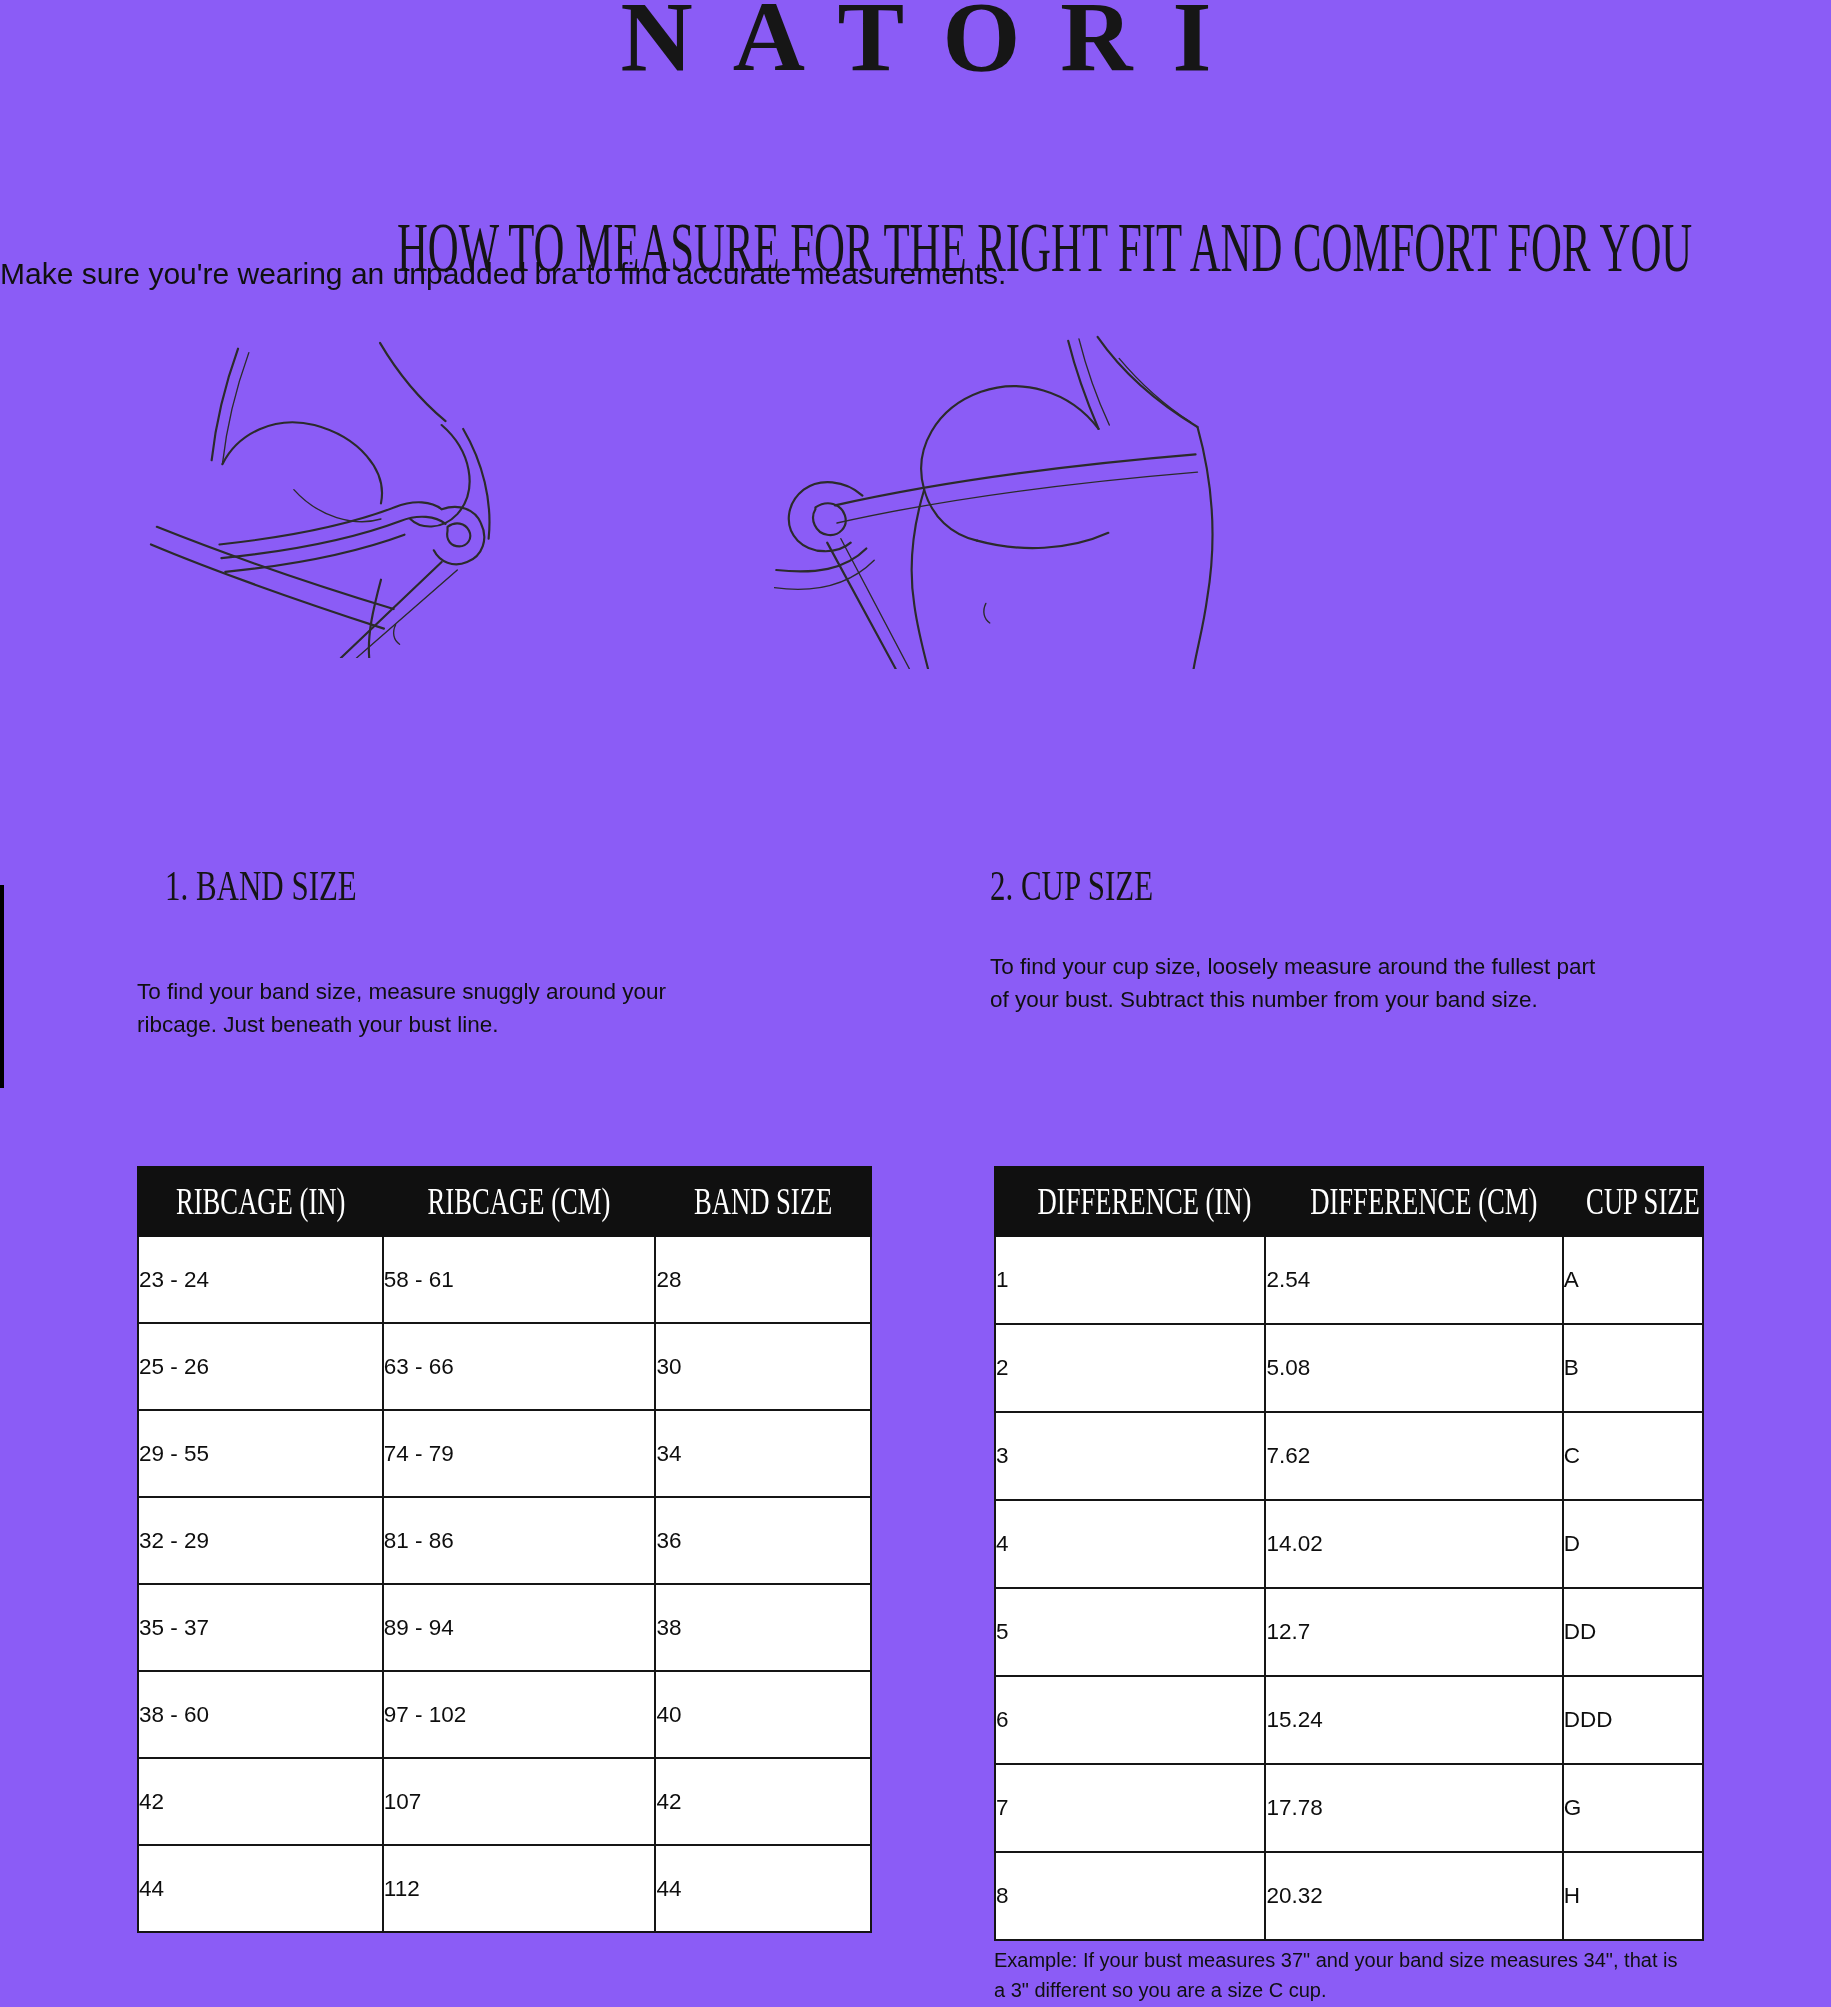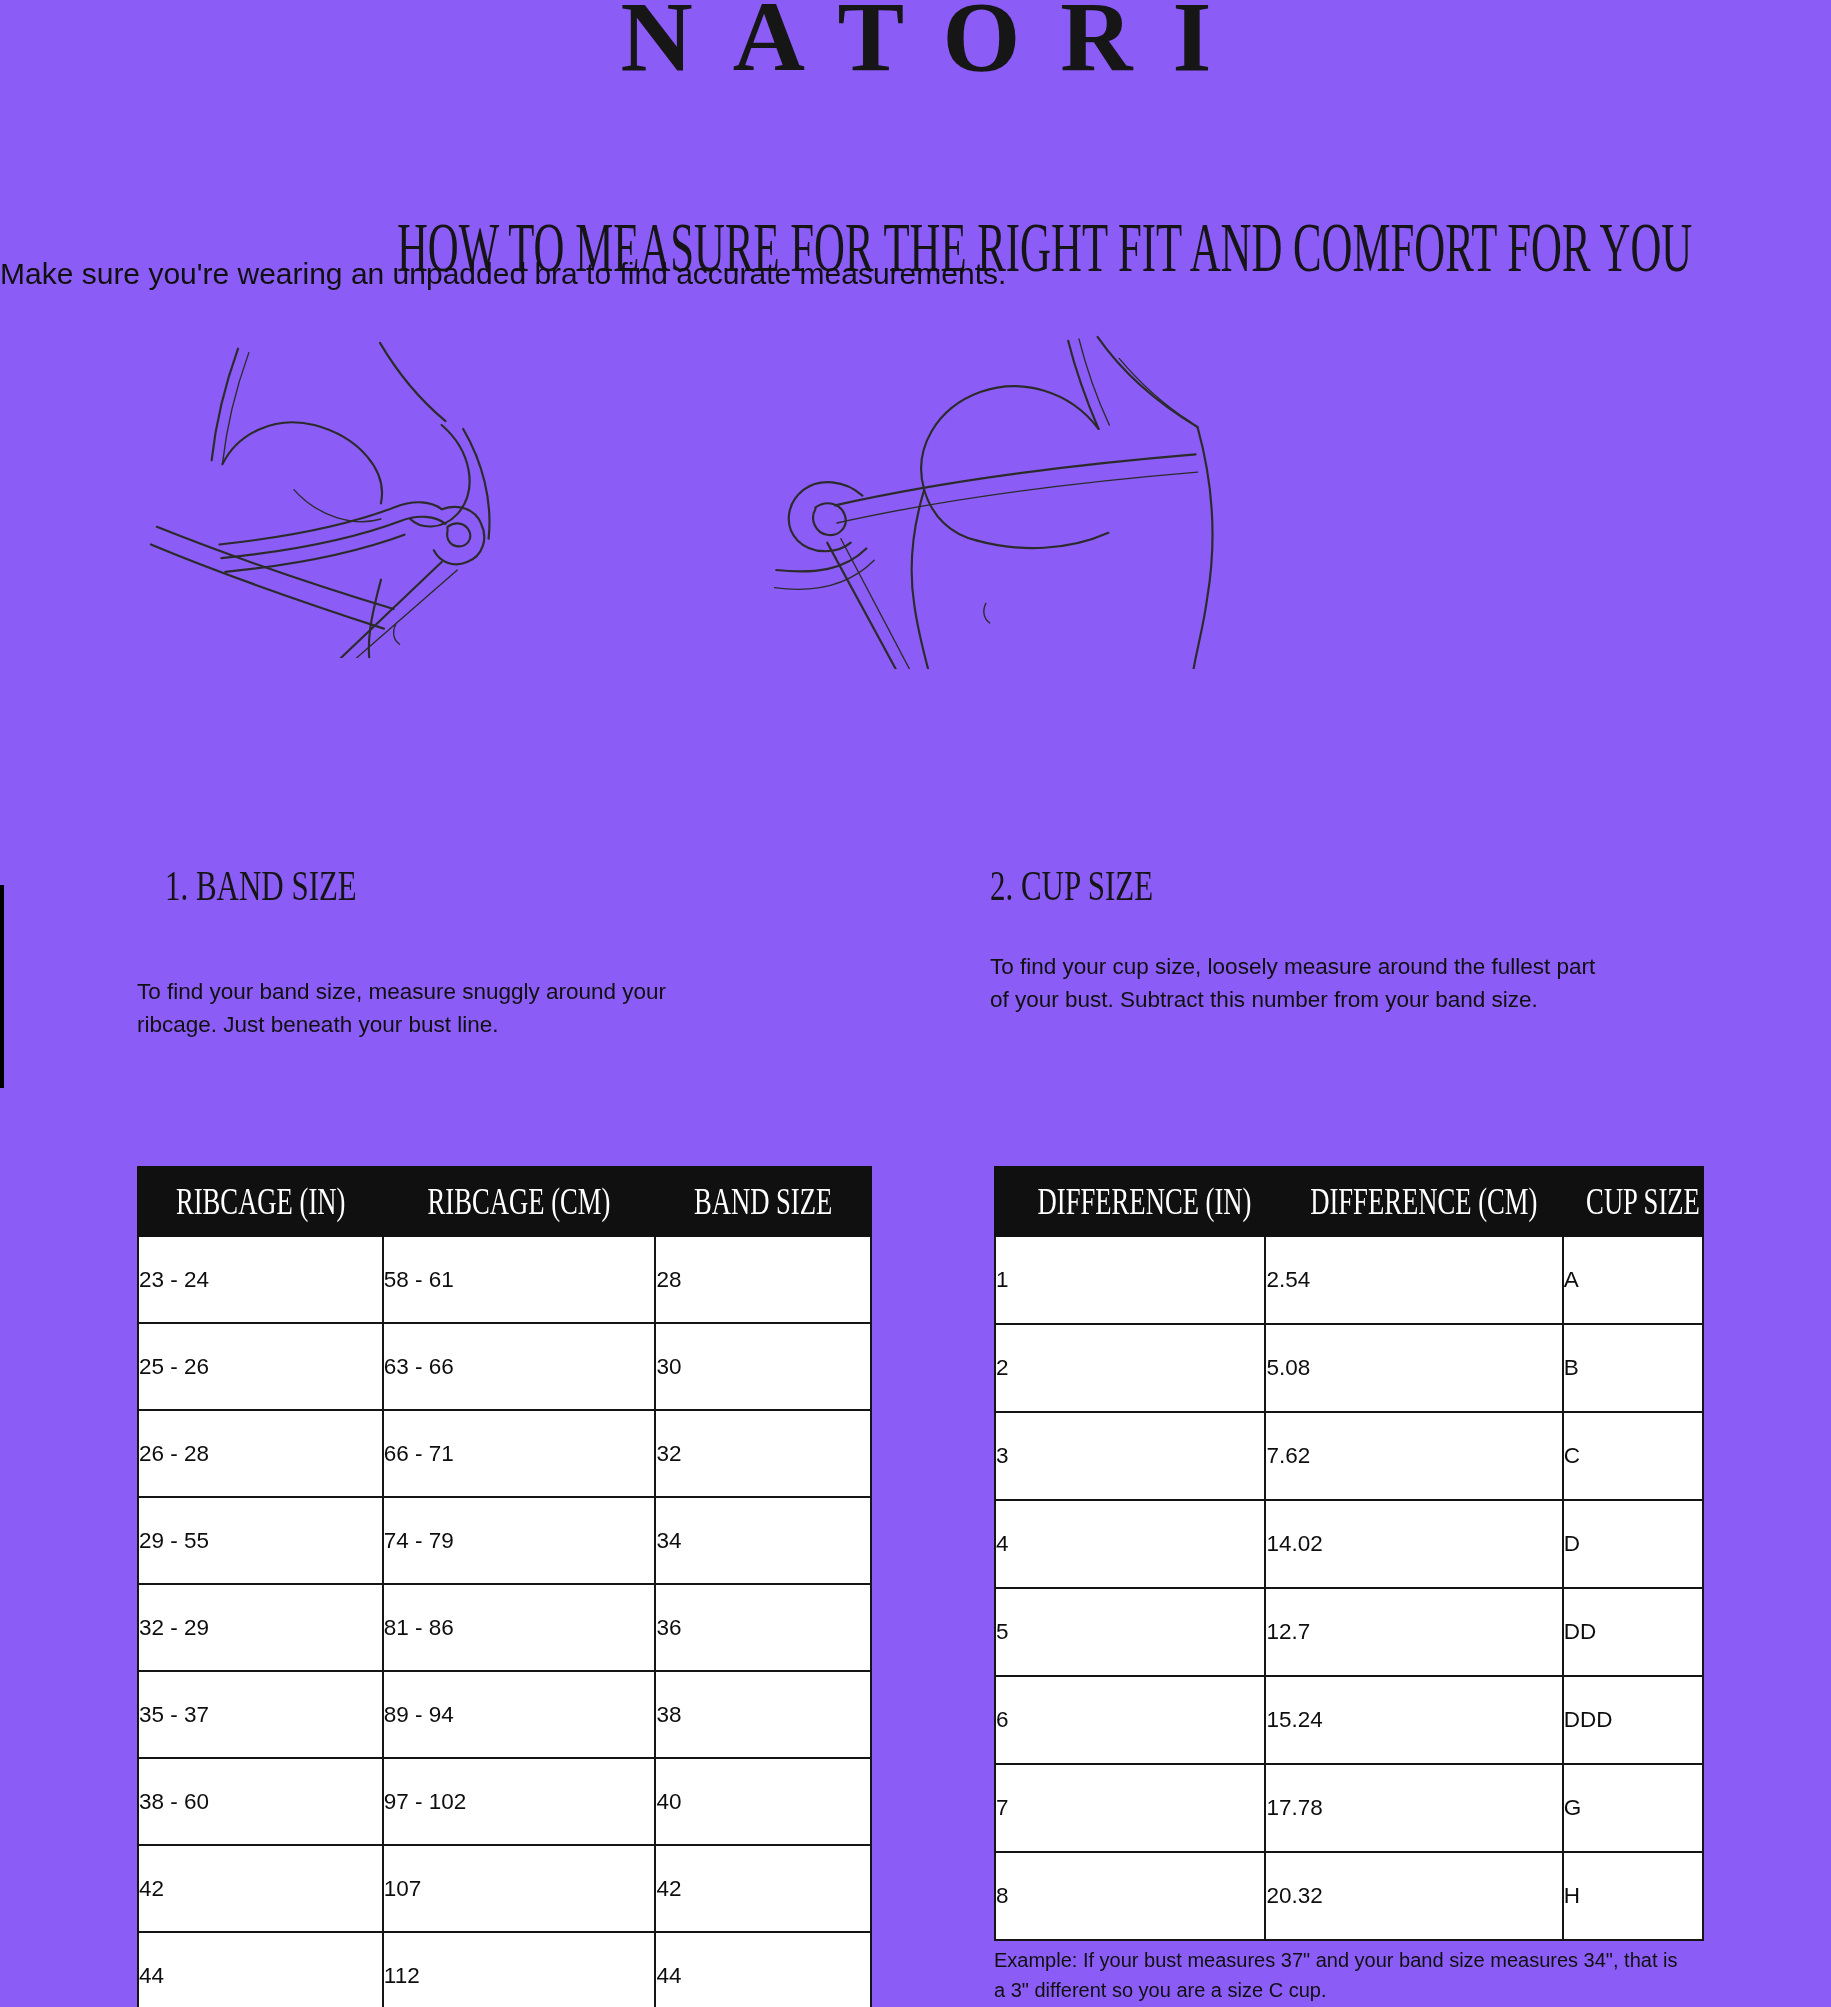--- a/index.html
+++ b/index.html
@@ -221,25 +221,20 @@
           <td>23 - 24</td>
           <td>58 - 61</td>
           <td>28</td>
         </tr>
         <tr>
           <td>25 - 26</td>
           <td>63 - 66</td>
           <td>30</td>
         </tr>
         <tr>
-          <td>26 - 28</td>
-          <td>66 - 71</td>
-          <td>32</td>
-        </tr>
-        <tr>
           <td>29 - 55</td>
           <td>74 - 79</td>
           <td>34</td>
         </tr>
         <tr>
           <td>32 - 29</td>
           <td>81 - 86</td>
           <td>36</td>
         </tr>
         <tr>

